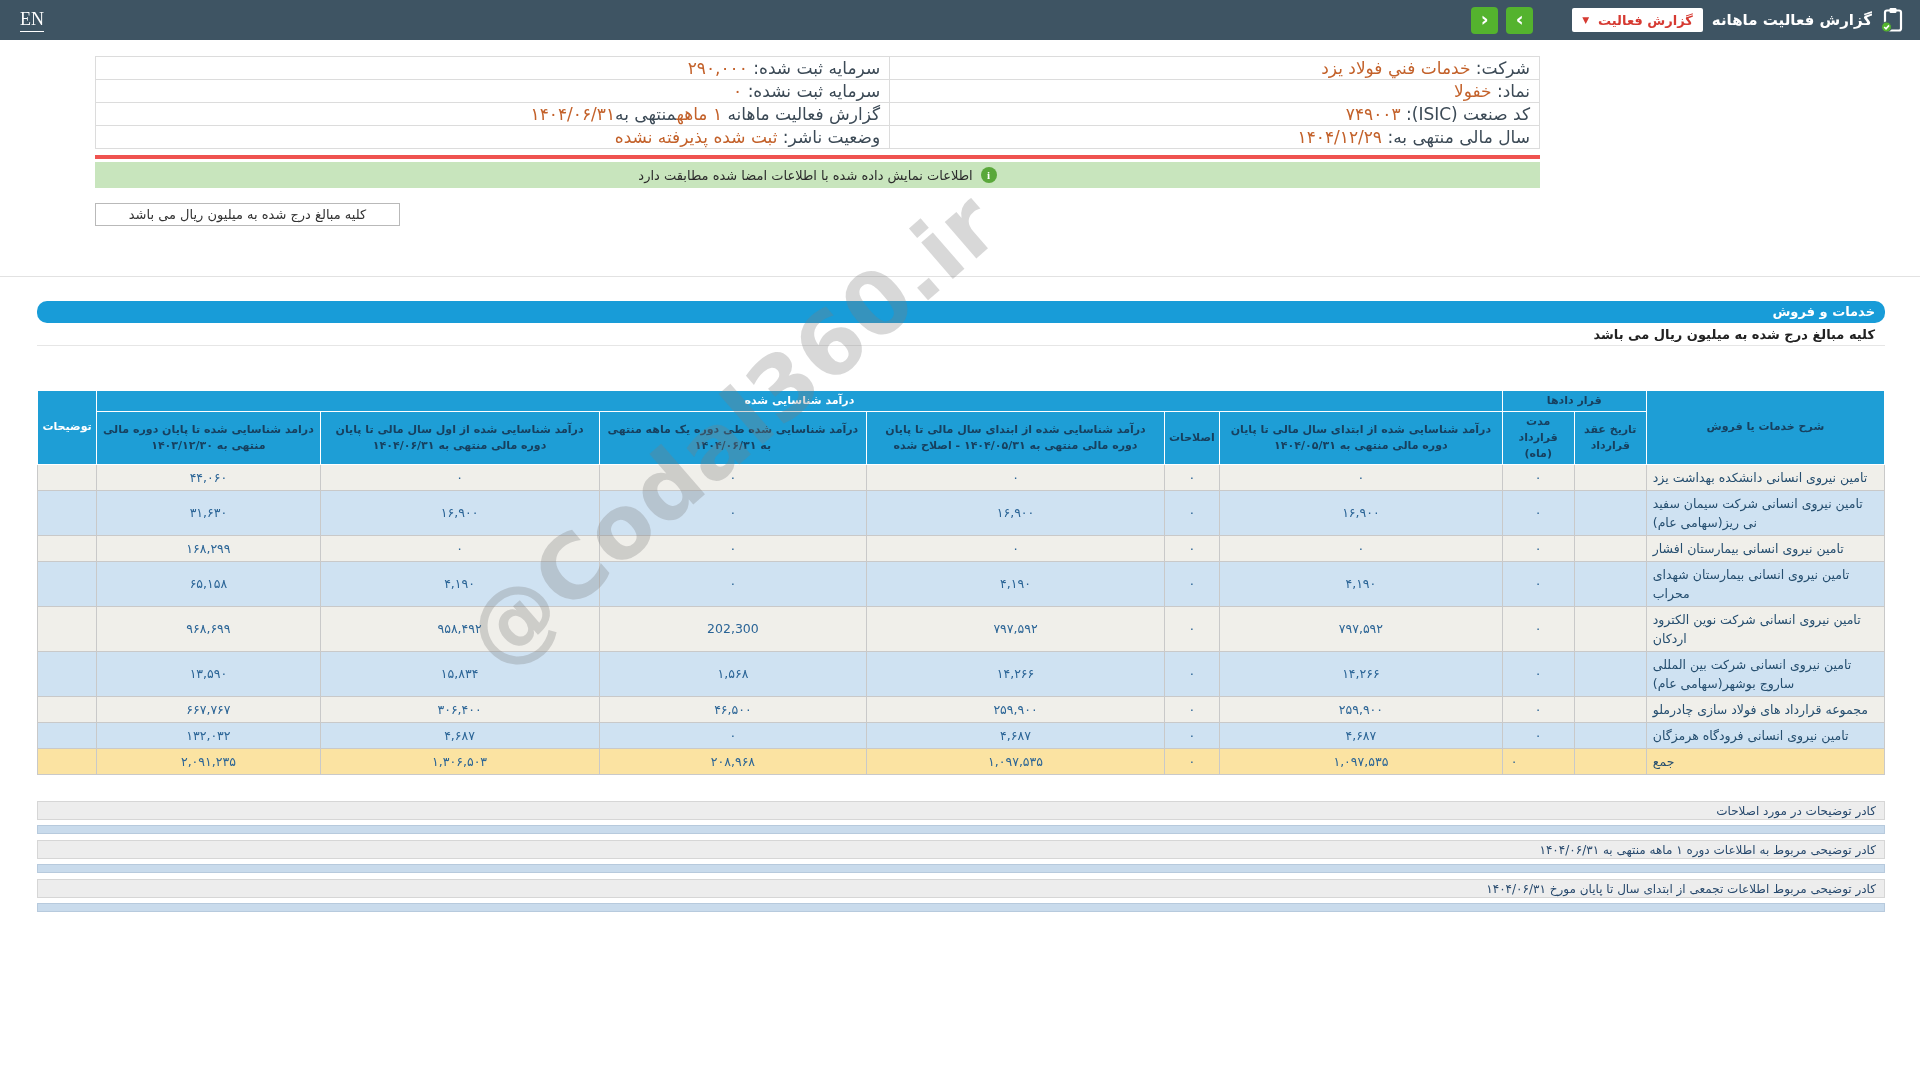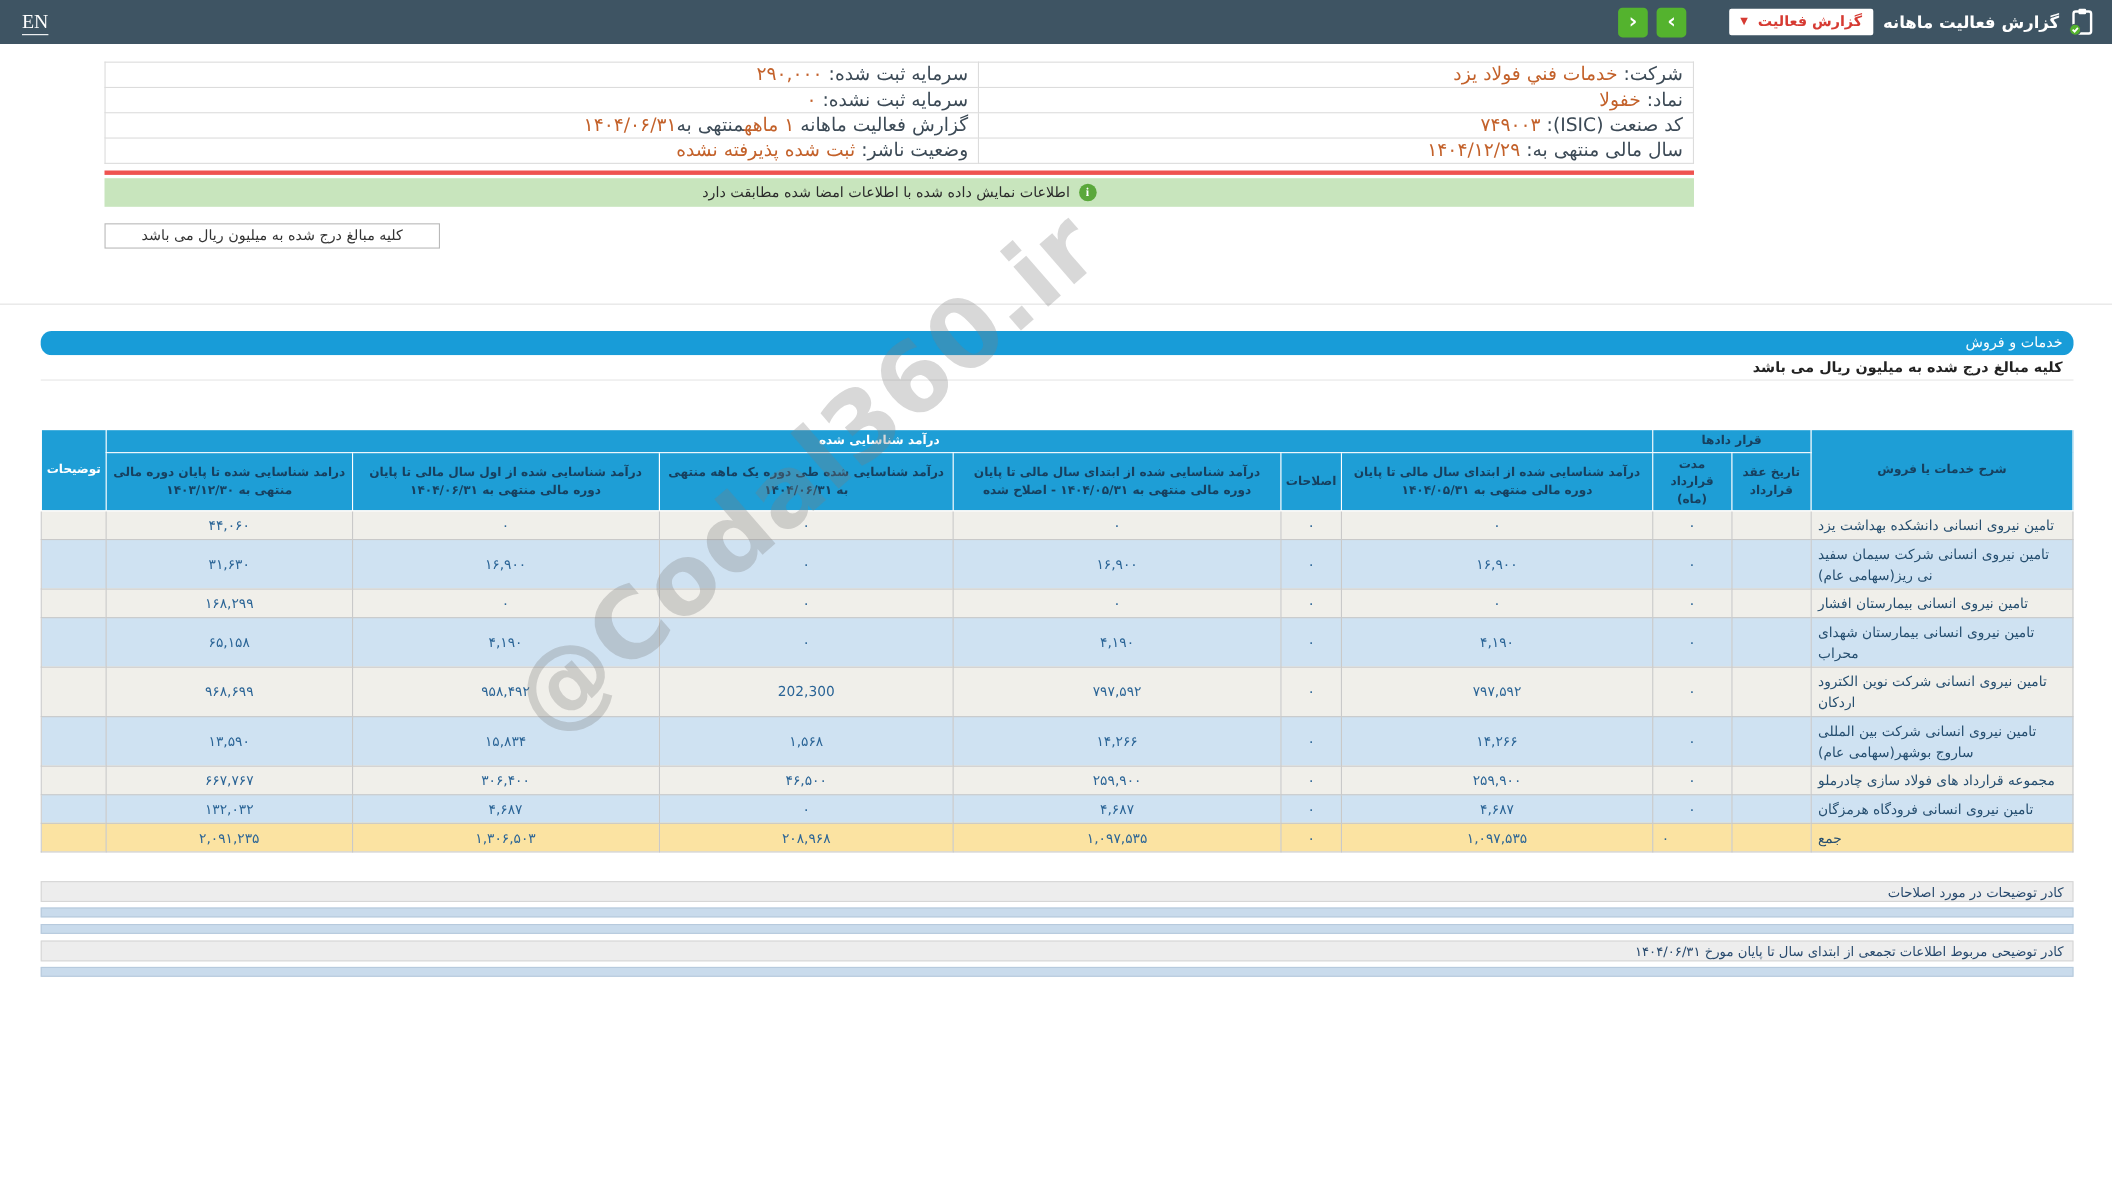--- a/index.html
+++ b/index.html
@@ -23,21 +23,21 @@
   .lbl { color:#3c4a56; }
   .val { color:#c3612a; }
   .redline { height:4px; background:#ef5350; margin-top:6px; }
   .greenbar { height:26px; background:#c8e5bd; margin-top:3px; display:flex; align-items:center; justify-content:center; gap:8px; font-size:13px; color:#2b2b2b; }
   .info-icon { width:16px; height:16px; border-radius:50%; background:#5aa83b; color:#fff; font-size:11px; font-weight:bold; display:flex; align-items:center; justify-content:center; font-family:"Liberation Serif",serif; }
   .million { width:305px; margin:15px auto 0 0; border:1px solid #b9b9b9; background:#fff; font-size:13px; color:#333; text-align:center; padding:3px 8px; }
 
   .divider { margin-top:50px; border-top:1px solid #e2e2e2; }
 
   
-  .section-bar { margin:24px 35px 0 37px; background:#189cd8; color:#fff; font-size:13px; font-weight:normal; height:22px; line-height:22px; padding:0 10px;border-radius:10px; }
+  .section-bar { margin:24px 35px 0 37px; background:#189cd8; color:#fff; font-size:13px; font-weight:bold; height:22px; line-height:22px; padding:0 10px;border-radius:10px; }
   .section-note { margin:0 35px 0 37px; height:23px; line-height:23px; font-size:13px; font-weight:bold; color:#222; padding:0 10px; border-bottom:1px solid #e6e6e6; background:#fff; }
 
   
   table.sales { margin:44px 35px 0 37px; width:1848px; border-collapse:collapse; table-layout:fixed; }
   table.sales th { background:#1e9ed6; border:1px solid #fff; font-size:11px; font-weight:bold; padding:2px 4px; line-height:1.45; }
   th.h-dark { color:#17405f; }
   th.h-light { color:#ffffff; font-size:13px; }
   table.sales td { border:1px solid #c9c9c9; font-size:12.5px; color:#2a6496; text-align:center; padding:3px 6px; line-height:19px; }
   table.sales td.c0 { text-align:left; color:#254e6f; padding-right:8px; }
   tr.gray td { background:#f0efea; }
@@ -281,18 +281,19 @@
         <td class="c7">۱,۳۰۶,۵۰۳</td>
         <td class="c8">۲,۰۹۱,۲۳۵</td>
         <td class="c9"></td>
       </tr>
     </tbody>
 </table>
 
 <div class="fnotes">
   <div class="fnote">کادر توضیحات در مورد اصلاحات</div>
   <div class="fstrip"></div>
+  <div class="fnote">کادر توضیحی مربوط به اطلاعات دوره ۱ ماهه منتهی به ۱۴۰۴/۰۶/۳۱</div>
   <div class="fstrip"></div>
   <div class="fnote">کادر توضیحی مربوط اطلاعات تجمعی از ابتدای سال تا پایان مورخ ۱۴۰۴/۰۶/۳۱</div>
   <div class="fstrip"></div>
 </div>
 
 <div class="watermark">@Codal360.ir</div>
 
 </body></html>

